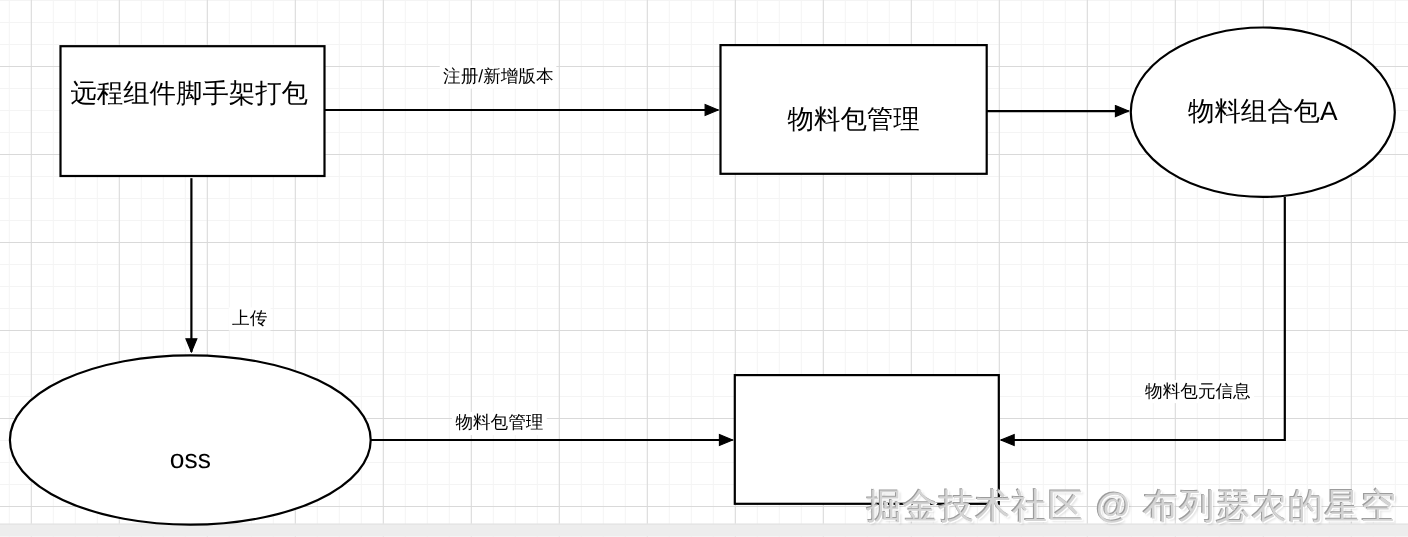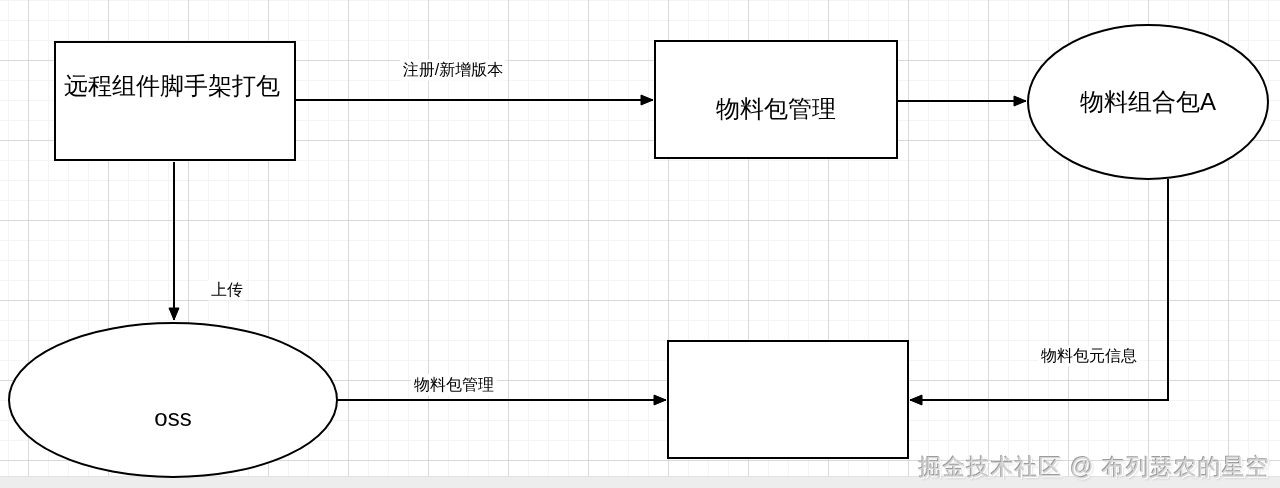--- a/index.html
+++ b/index.html
@@ -51,21 +51,21 @@
     padding: 0 3px;
     font-size: 16px;
     color: #000;
     white-space: nowrap;
     pointer-events: none;
   }
   .watermark {
     position: absolute;
     right: 10px;
     bottom: 5px;
-    font-size: 23px;
+    font-size: 32px;
     letter-spacing: 1px;
     color: #d4d4d4;
     text-shadow: -1px -1px 0 #9c9c9c, 1px 1px 0 #ffffff, 2px 2px 2px rgba(0,0,0,0.12);
     white-space: nowrap;
     pointer-events: none;
     text-align: center;
   }
 </style>
 </head>
 <body>

